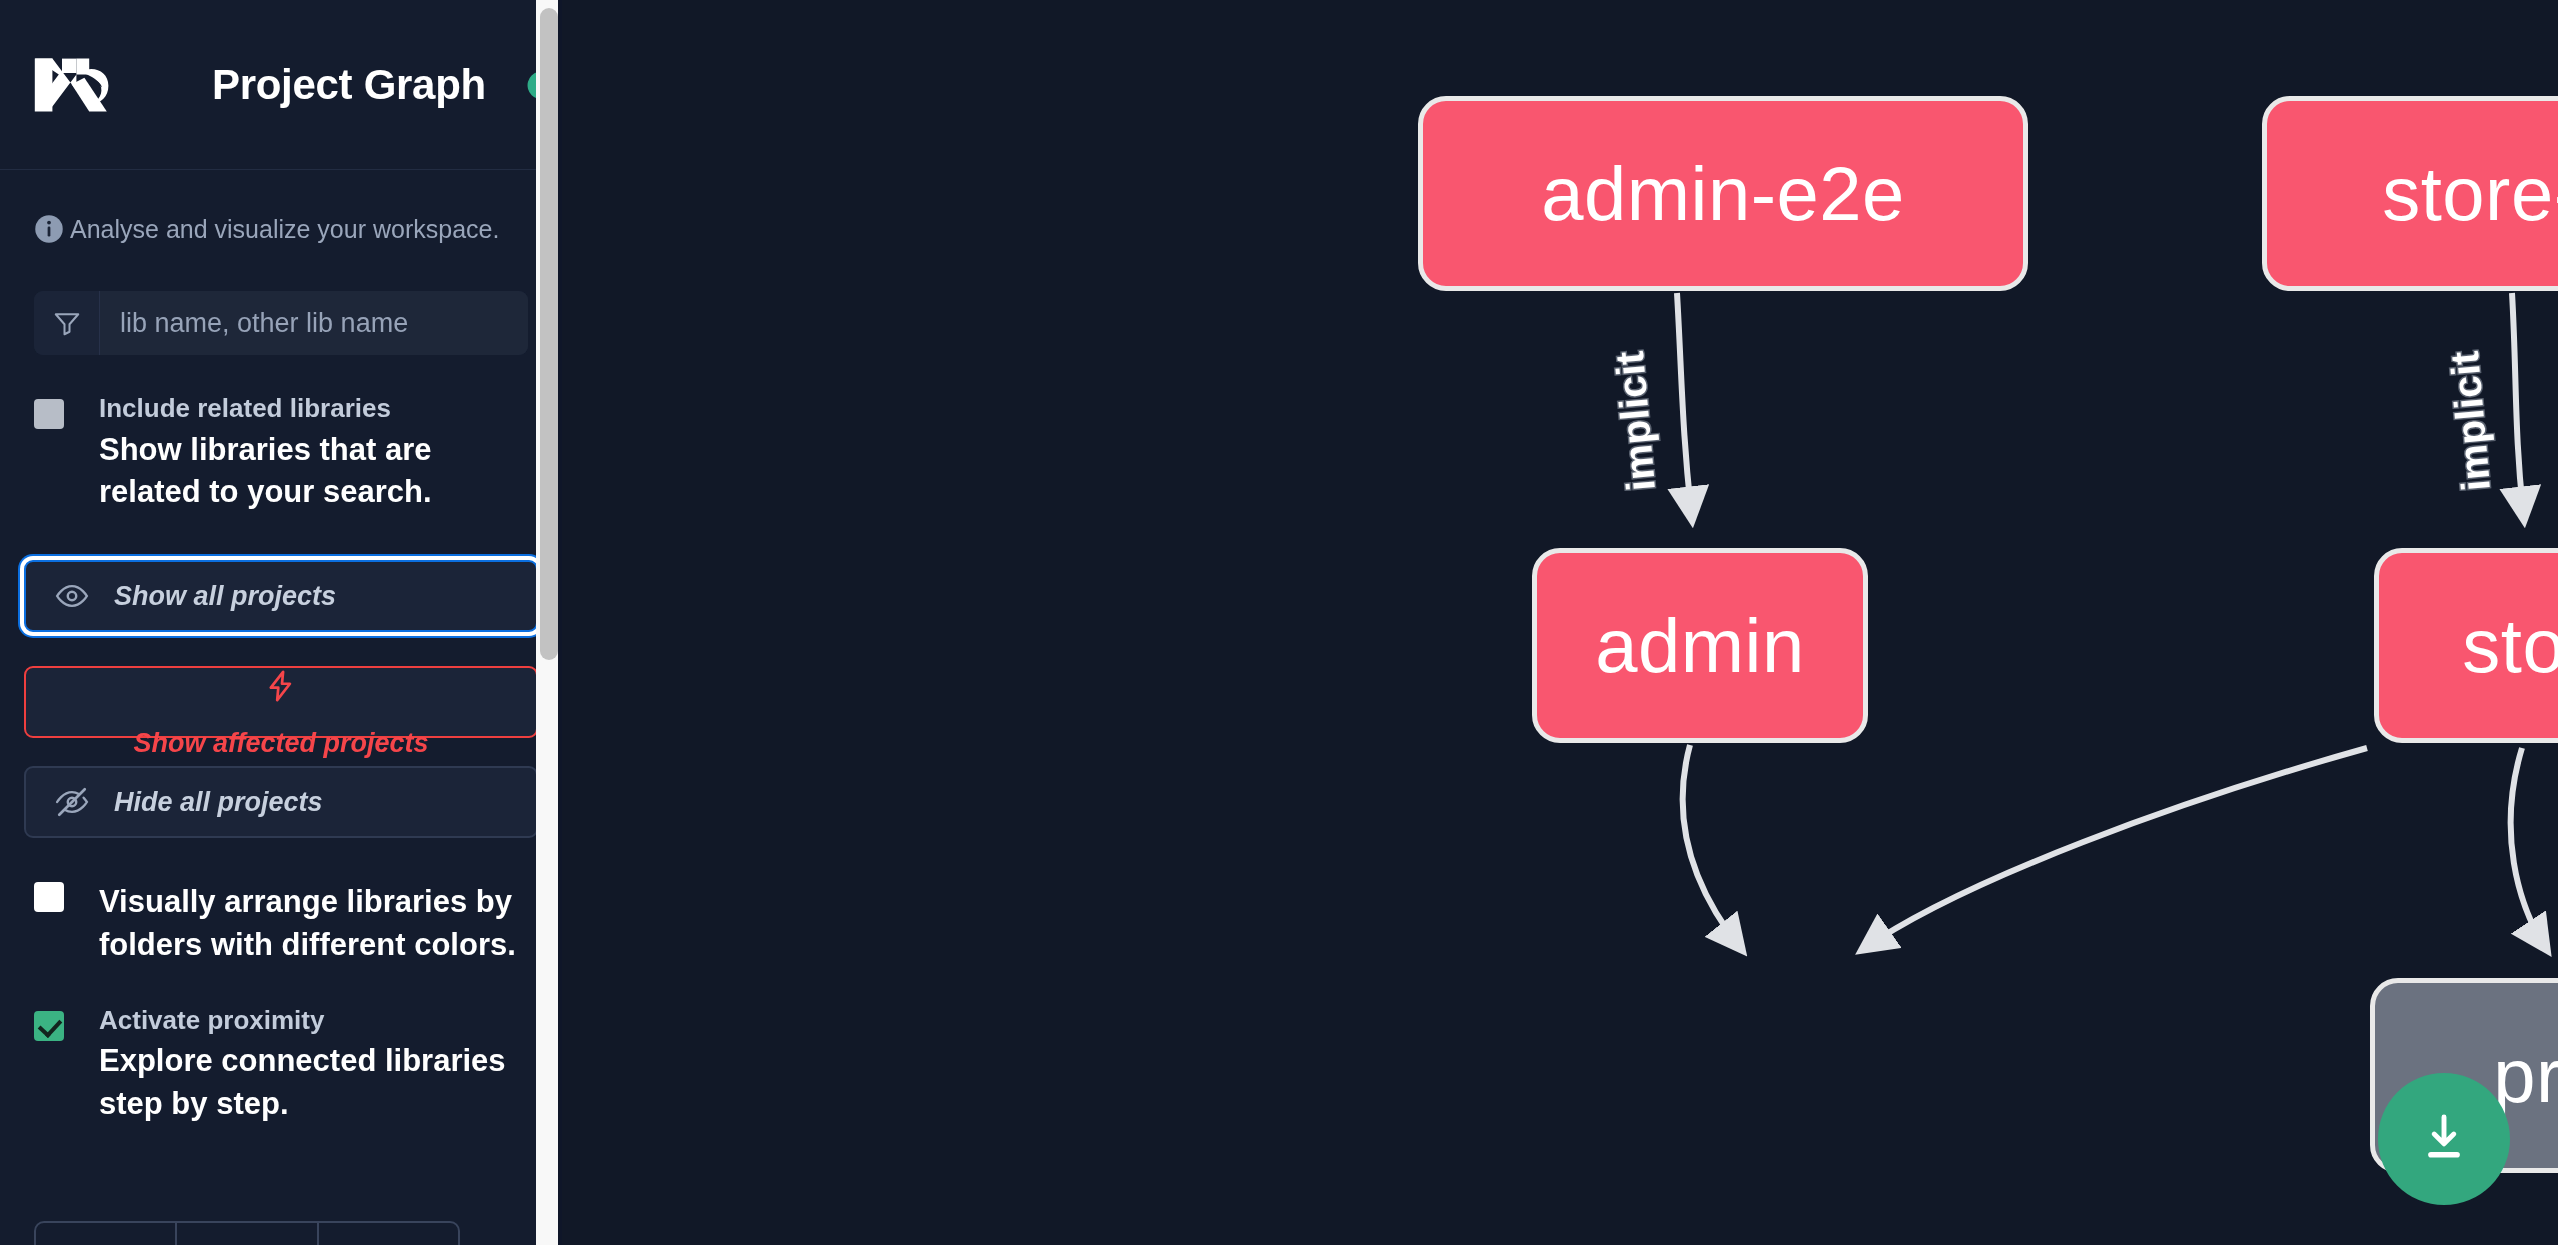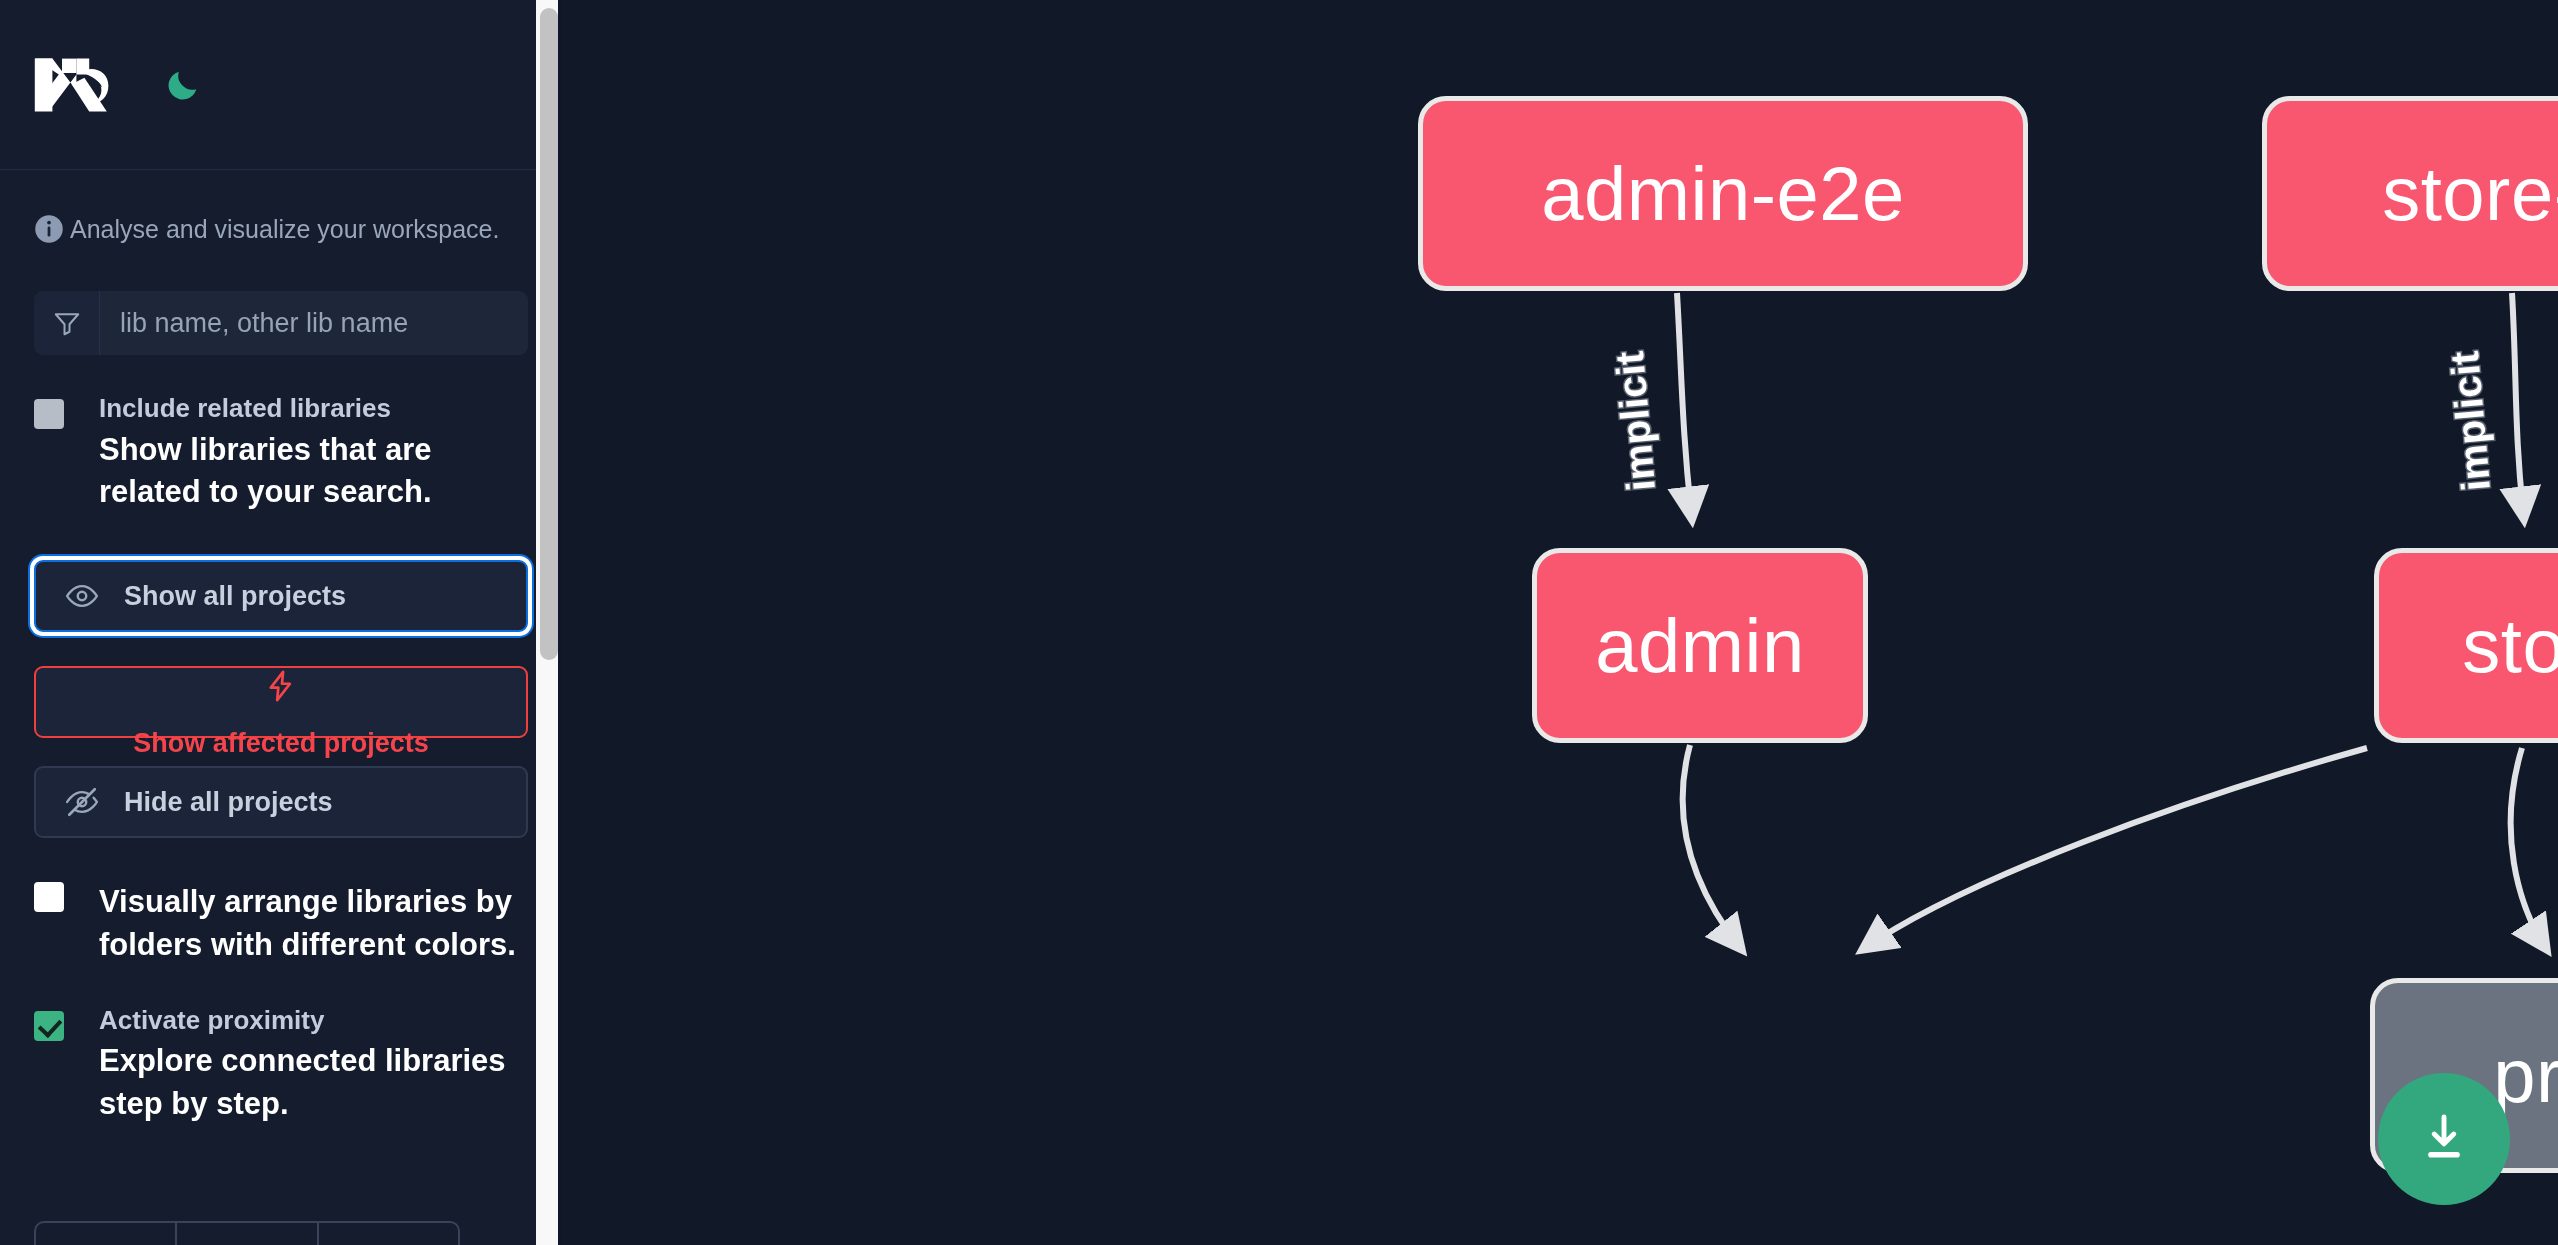--- a/index.html
+++ b/index.html
@@ -121,21 +121,21 @@
   .opt-desc {
     color: #ffffff;
     font-size: 31px;
     font-weight: 700;
     line-height: 1.38;
     margin-top: 5px;
     max-width: 460px;
   }
 
   
-  .actions { padding: 0 34px; margin-top: 46px; }
+  .actions { padding: 0 24px; margin-top: 46px; font-style: italic; }
   .btn {
     display: flex; align-items: center;
     gap: 24px;
     height: 72px;
     padding: 0 28px;
     border-radius: 9px;
     background: #1b2438;
     border: 2px solid #2d374d;
     margin-bottom: 28px;
     cursor: pointer;
@@ -237,20 +237,21 @@
         <span class="nx-logo">
           <svg viewBox="0 0 120 82" width="96" height="66" aria-hidden="true">
             <path fill="#ffffff" d="M6 8 h22 l30 40 v-40 h16 v20 h-16 l-30 40 h-22 l30 -40 z"></path>
             <path fill="#ffffff" d="M6 8 h22 v66 h-22 z"></path>
             <path fill="#ffffff" d="M40 8 h18 v18 h-18 z"></path>
             <path fill="#ffffff" d="M52 40 l22 34 h22 l-28 -42 z"></path>
             <path fill="#ffffff" d="M64 24 c16 -8 34 0 34 18 c0 14 -10 22 -20 22 c12 -6 14 -18 8 -26 c-6 -8 -16 -10 -22 -14 z"></path>
             <path fill="#141c2e" d="M70 36 c8 -4 18 0 20 8 c-6 -6 -14 -7 -20 -8 z"></path>
           </svg>
         </span>
+        <h1 class="app-title">Project Graph</h1>
         <span class="theme-toggle">
           <svg viewBox="0 0 24 24" width="40" height="40" aria-hidden="true">
             <path d="M20 14.5A8.5 8.5 0 0 1 9.5 4a8.5 8.5 0 1 0 10.5 10.5z" fill="#2eab87"></path>
           </svg>
         </span>
       </div>
 
       <div class="sb-note">
         <span class="info-icon">
           <svg viewBox="0 0 24 24" width="30" height="30" aria-hidden="true">

